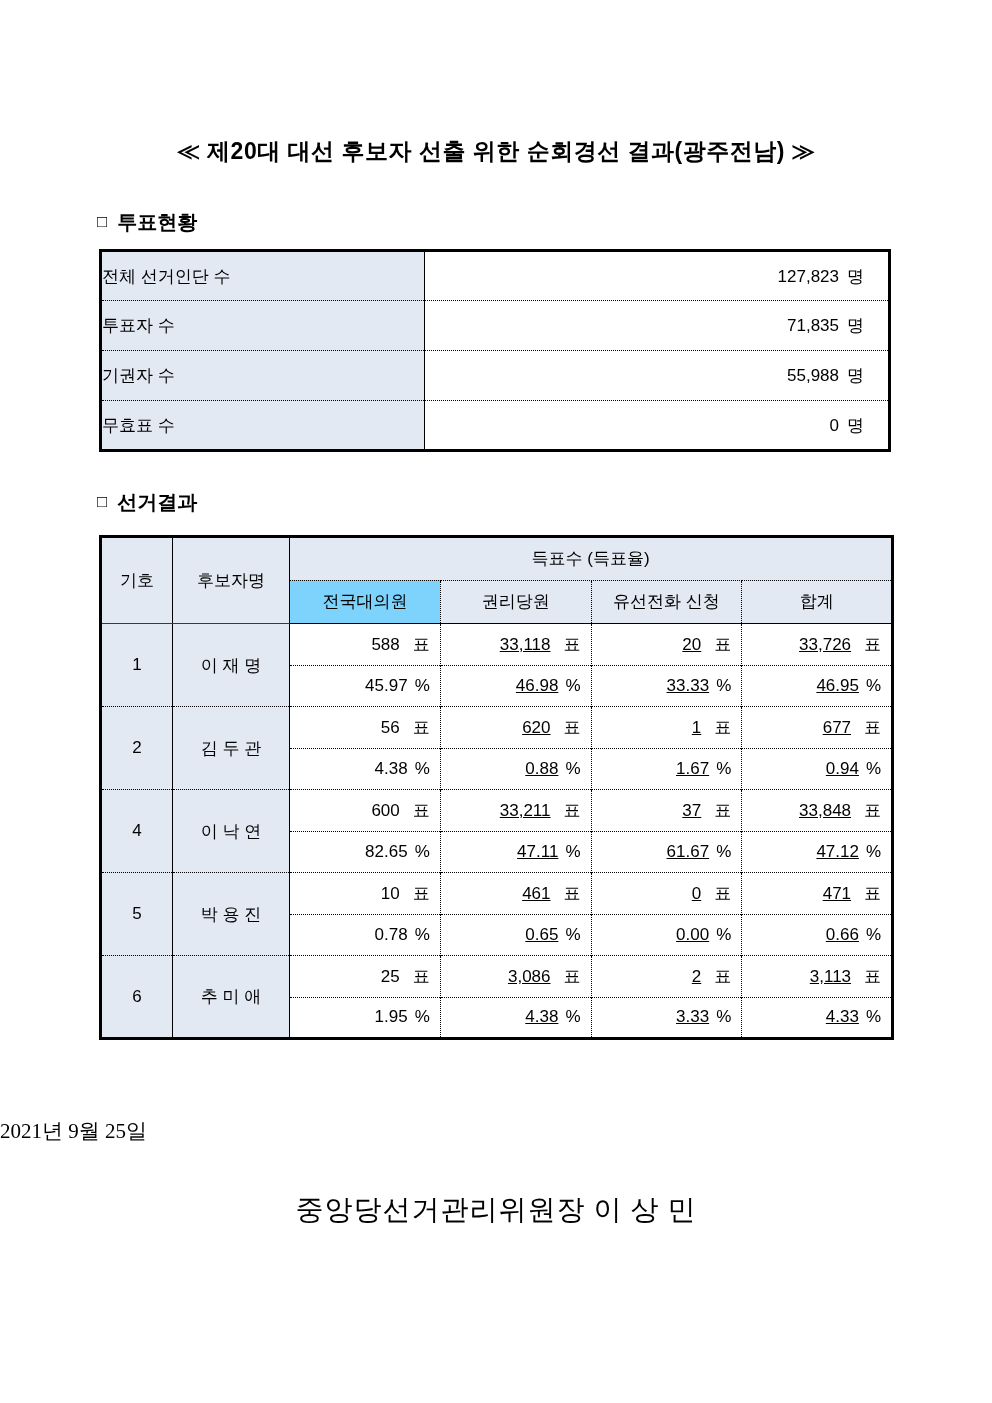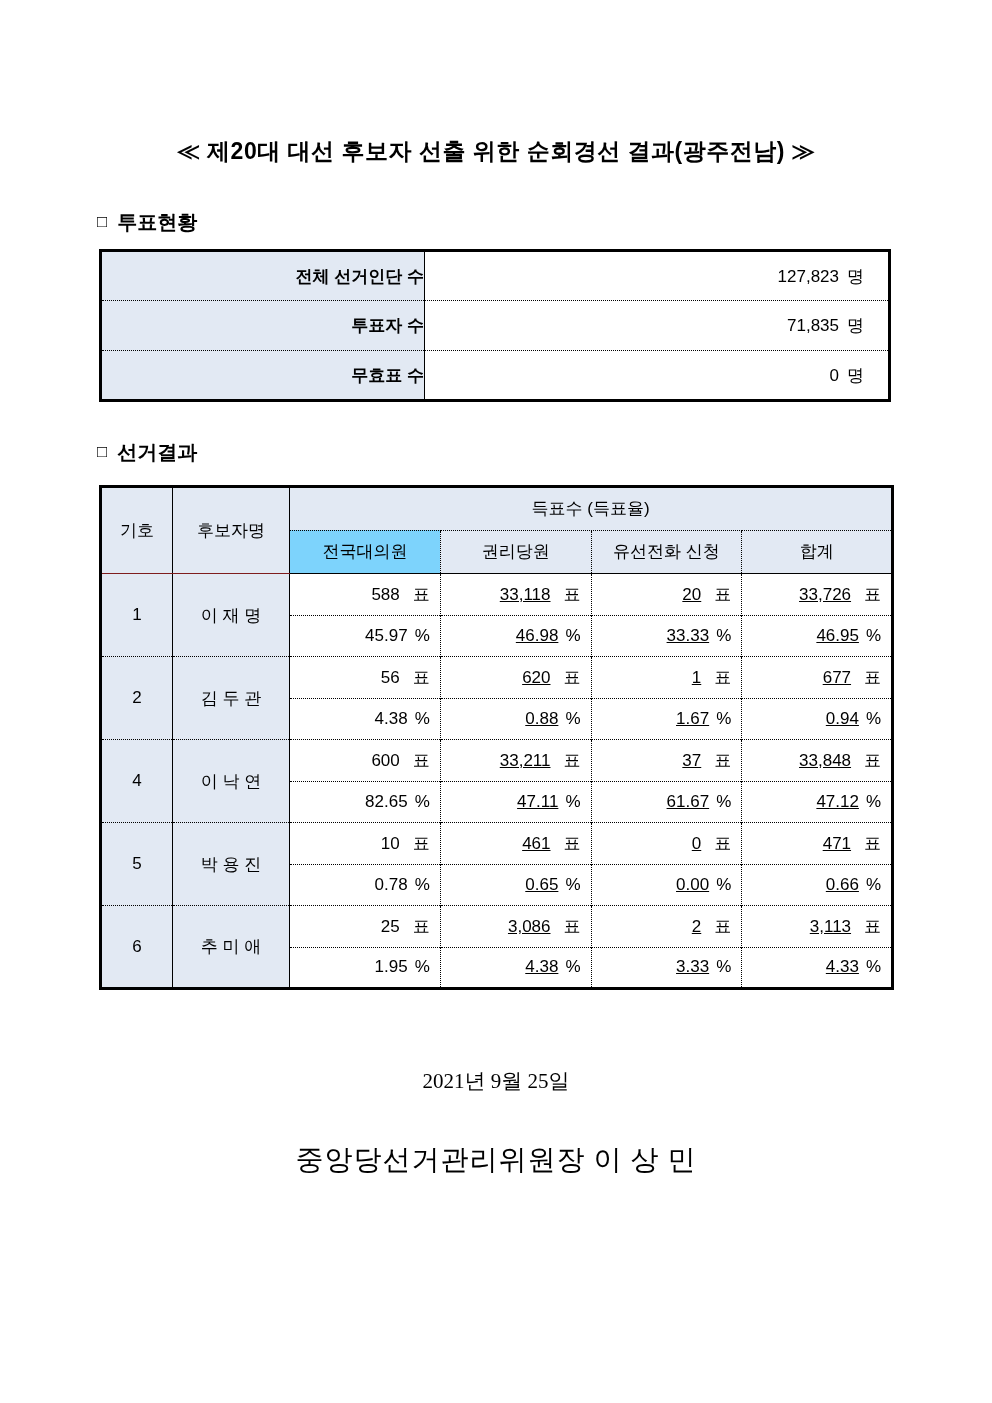--- a/index.html
+++ b/index.html
@@ -48,23 +48,22 @@
 
   
   .t1 {
     margin-top: 13px;
     width: 792px;
     border: 3px solid #000;
   }
   .t1 td { height: 50px; }
   .t1 .t1-label {
     width: 324px;
-    text-align: right;
+    text-align: left;
     border-right: 1px solid #000;
-    font-weight: bold;
   }
   .t1 .t1-value {
     text-align: right;
     padding-right: 24px;
   }
   .t1 tr + tr td { border-top: 1px dotted #000; }
   .t1 .t1-value.center {
     text-align: center;
     padding-right: 0;
     font-weight: bold;
@@ -98,21 +97,20 @@
     padding-right: 10px;
   }
   .t2 td.num + td.num { border-left: 1px dotted #000; text-decoration: underline; }
   .t2 tbody tr td { border-top: 1px dotted #000; }
   .u-vote { display: inline-block; width: 30px; text-align: right; }
   .u-pct { display: inline-block; margin-left: 7px; }
 
   
   .doc-date {
     margin-top: 77px;
-    text-align: center;
     font-family: "Liberation Serif", serif;
     font-size: 21px;
   }
   .doc-signature {
     margin-top: 46px;
     text-align: center;
     font-family: "Liberation Serif", serif;
     font-size: 28px;
     letter-spacing: 1px;
   }
@@ -131,20 +129,24 @@
 
   <table class="t1">
     <tbody>
       <tr>
         <td class="t1-label" style="background:#e2e9f3">전체 선거인단 수</td>
         <td class="t1-value"><span>127,823</span><span class="unit-m">명</span></td>
       </tr>
       <tr>
         <td class="t1-label" style="background:#e2e9f3">투표자 수</td>
         <td class="t1-value"><span>71,835</span><span class="unit-m">명</span></td>
+      </tr>
+      <tr>
+        <td class="t1-label" style="background:#e2e9f3">기권자 수</td>
+        <td class="t1-value"><span>55,988</span><span class="unit-m">명</span></td>
       </tr>
       <tr>
         <td class="t1-label" style="background:#e2e9f3">무효표 수</td>
         <td class="t1-value"><span>0</span><span class="unit-m">명</span></td>
       </tr>
     </tbody>
   </table>
 
   <div class="section-heading second">
     <span class="bullet">□</span>

